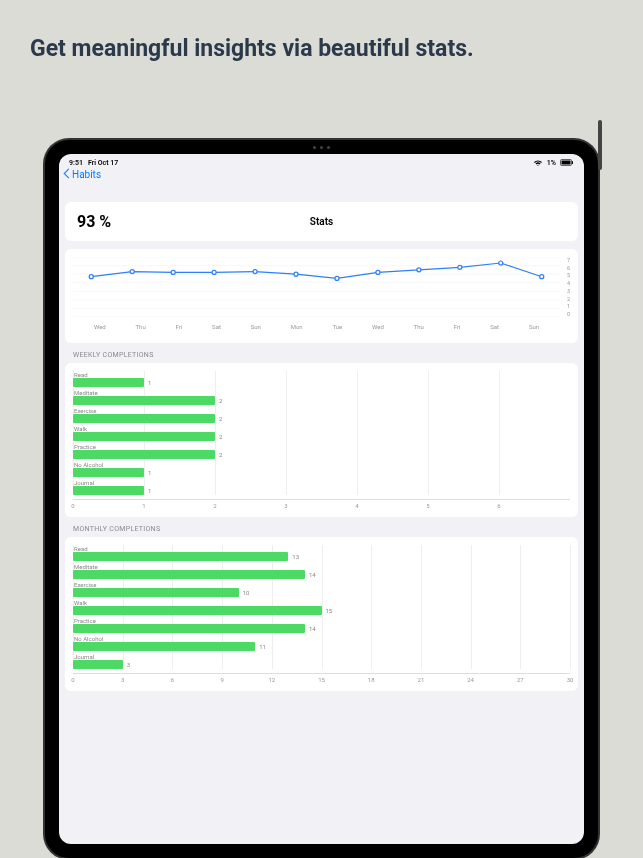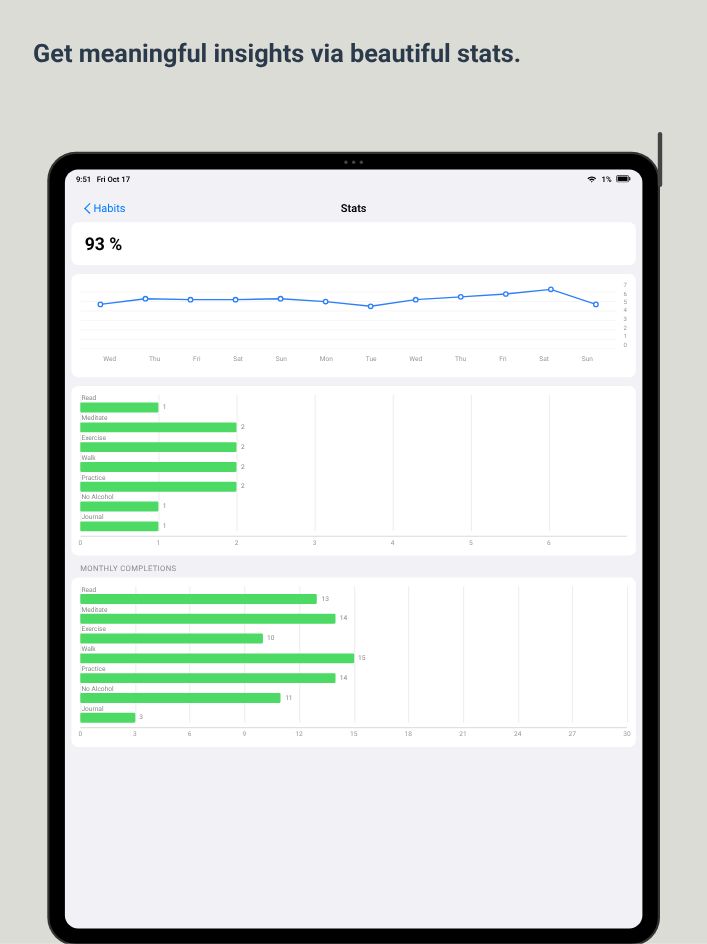--- a/index.html
+++ b/index.html
@@ -63,24 +63,24 @@
     font-size: 7px;
     font-weight: 600;
     color: #000;
     height: 14px;
   }
   .status-left { display: flex; gap: 5px; }
   .status-right { display: flex; gap: 4px; align-items: center; }
   .wifi-icon, .battery-icon { display: inline-flex; align-items: center; }
   .nav-bar {
     display: flex;
-    align-items: flex-end;
+    align-items: flex-start;
     position: relative;
     height: 28px;
-    padding: 0 17px;
+    padding: 0 4px;
   }
   .back-btn {
     display: flex;
     align-items: center;
     color: #007aff;
     font-size: 10px;
     font-weight: 400;
     gap: 2px;
   }
   .chevron-left {
@@ -97,20 +97,21 @@
     transform: rotate(45deg);
     top: 2px; left: 2px;
   }
   .nav-title {
     position: absolute;
     left: 50%;
     transform: translateX(-50%);
     font-size: 10px;
     font-weight: 600;
     color: #000;
+    margin-top: 48px;
   }
   .content {
     padding: 6px;
     overflow-y: auto;
     height: calc(100% - 42px);
   }
   .card {
     background: #fff;
     border-radius: 6px;
     padding: 10px 12px;
@@ -313,20 +314,21 @@
               <span>5</span>
               <span>4</span>
               <span>3</span>
               <span>2</span>
               <span>1</span>
               <span>0</span>
             </div>
         </div>
       </div>
 
+      <div class="section-title">WEEKLY COMPLETIONS</div>
       <div class="chart-card">
         <div class="bar-chart" id="weekly-bars">
             <div class="bar-area">
               <div class="bar-grid" style="left: 0%;"></div>
               <div class="bar-grid" style="left: 14.2857%;"></div>
               <div class="bar-grid" style="left: 28.5714%;"></div>
               <div class="bar-grid" style="left: 42.8571%;"></div>
               <div class="bar-grid" style="left: 57.1429%;"></div>
               <div class="bar-grid" style="left: 71.4286%;"></div>
               <div class="bar-grid" style="left: 85.7143%;"></div>

